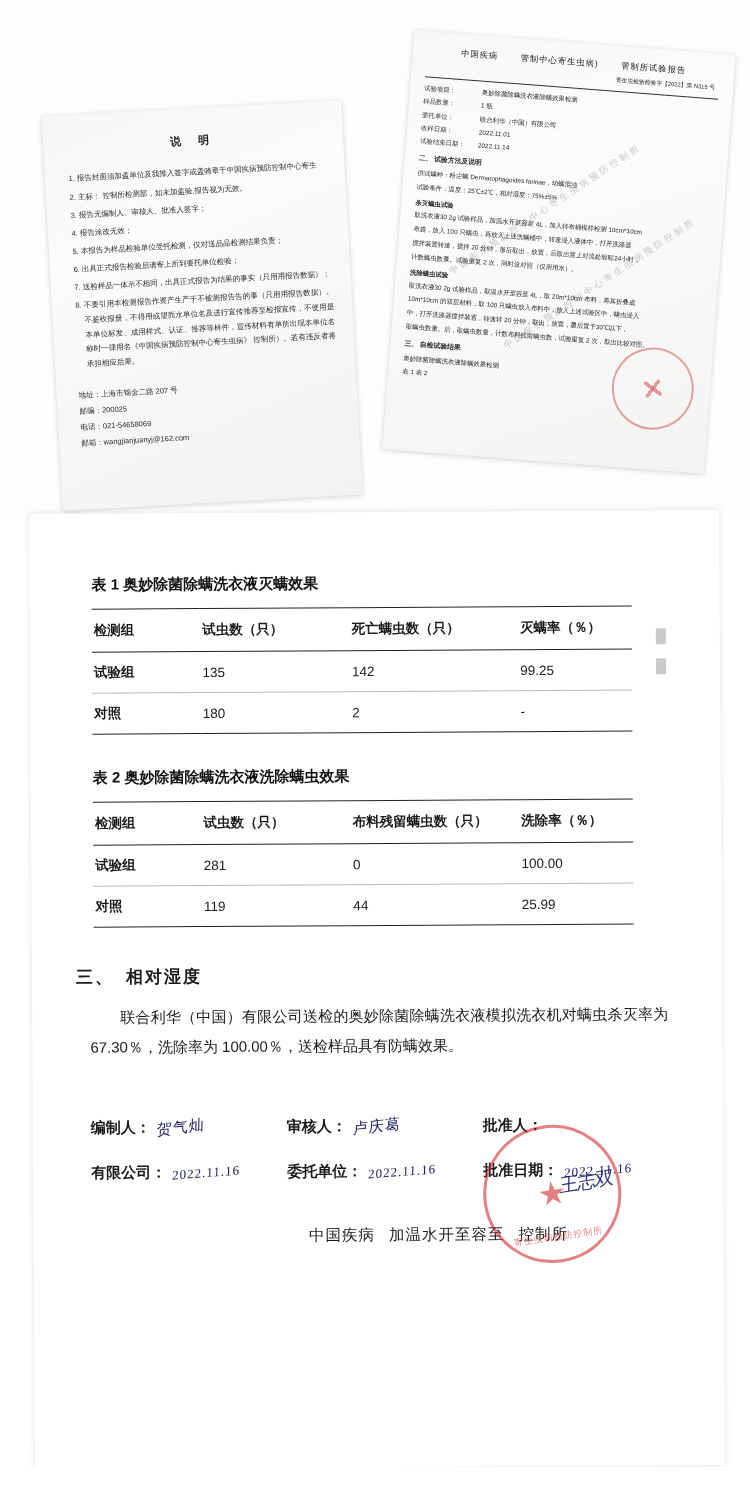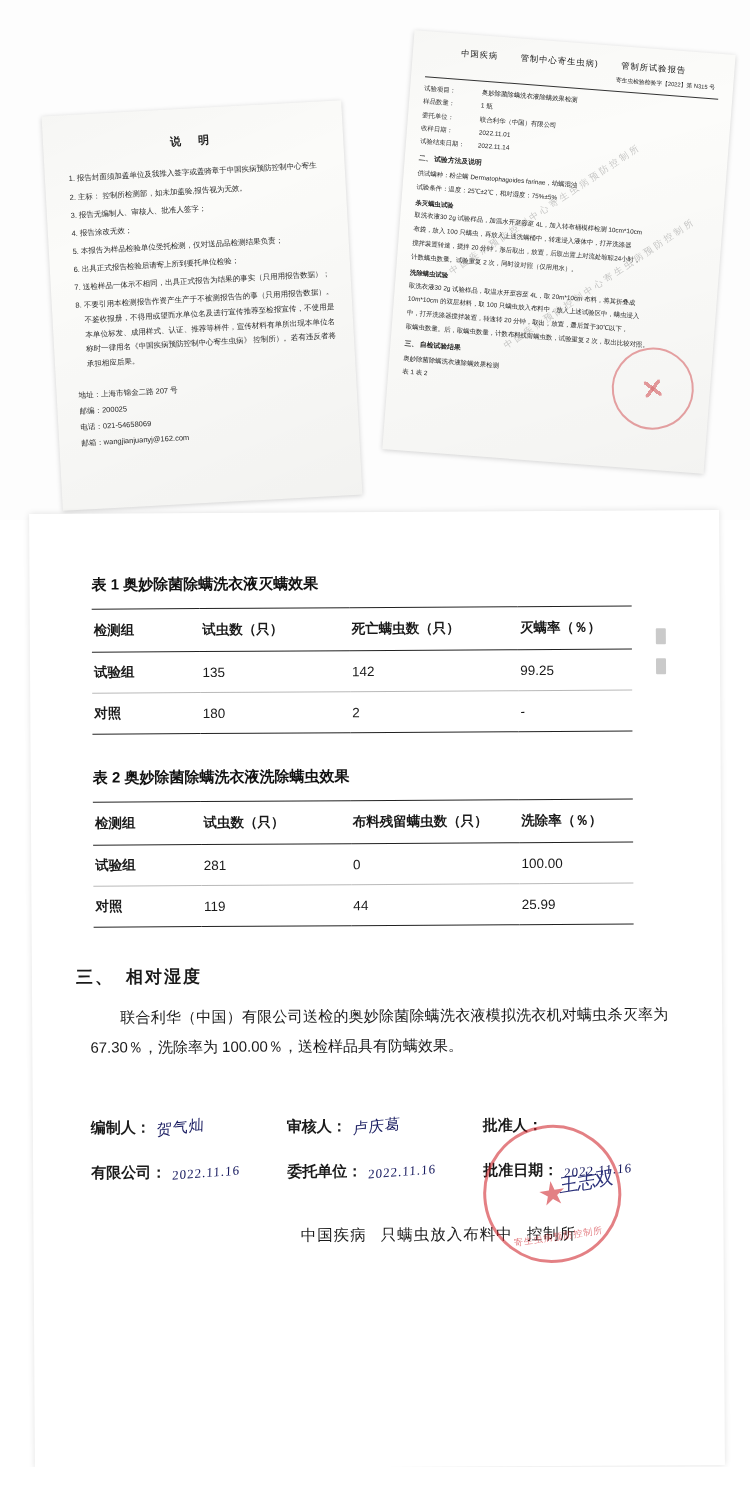--- a/index.html
+++ b/index.html
@@ -457,21 +457,21 @@
         <div class="sig-cell">
           <span class="lbl">委托单位：</span><span class="hand date">2022.11.16</span>
         </div>
         <div class="sig-cell">
           <span class="lbl">批准日期：</span><span class="hand date">2022.11.16</span>
         </div>
       </div>
     </div>
 
     <div class="footer-org">
-      <span>中国疾病</span><span class="gap"></span><span>只螨虫放入布料中</span><span class="gap"></span><span>控制所</span>
+      <span>中国疾病</span><span class="gap"></span><span>加温水开至容至</span><span class="gap"></span><span>控制所</span>
     </div>
 
     <div class="stamp-big">
       <div class="star"></div>
       <div class="bottomtxt">寄生虫病预防控制所</div>
     </div>
     <div class="stamp-scribble">王志双</div>
 
   </div>
 </div>

